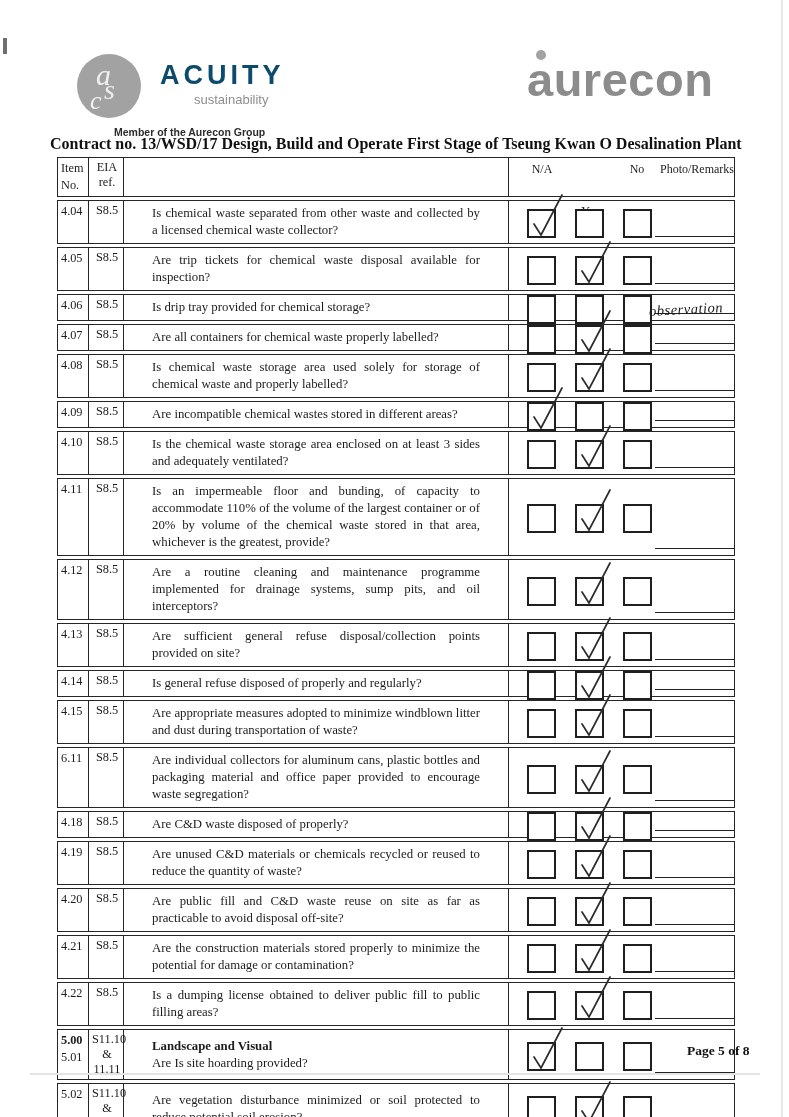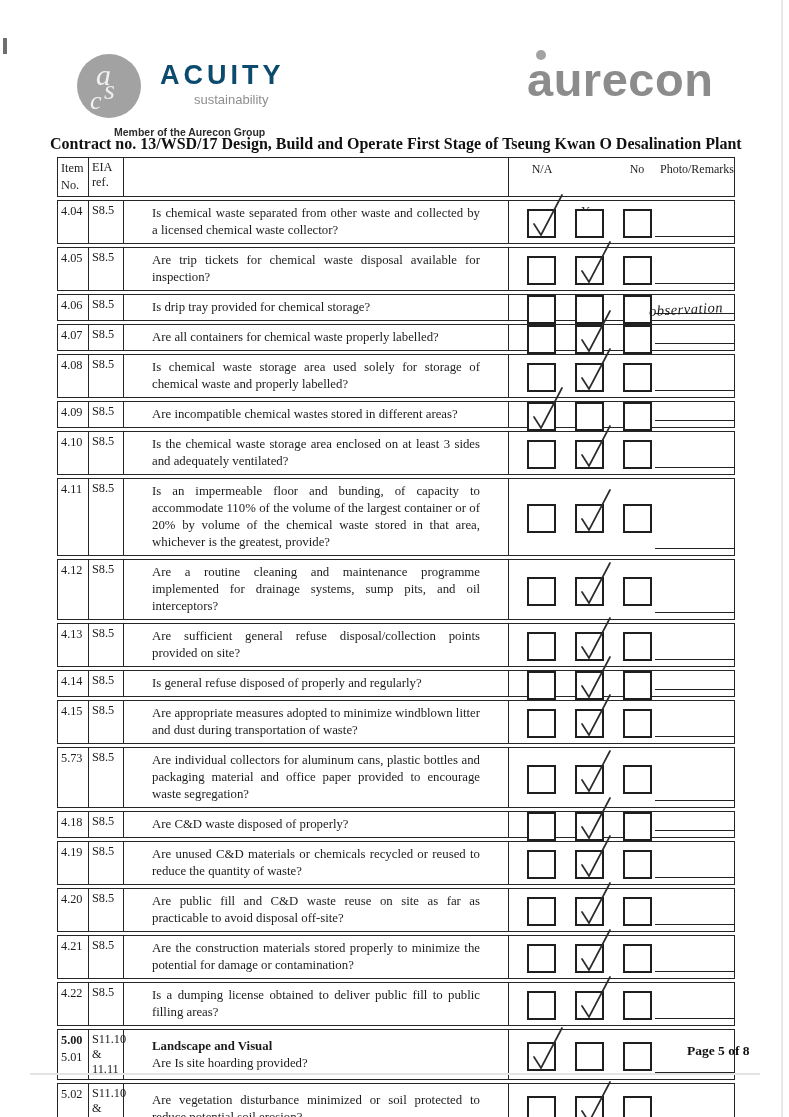--- a/index.html
+++ b/index.html
@@ -42,21 +42,21 @@
   table.checklist {
     position:absolute; top:154px; left:57px; width:678px;
     border-collapse:separate; border-spacing:0 3px; table-layout:fixed;
   }
   td { border-top:1.5px solid #262626; border-bottom:1.5px solid #262626;
        border-left:1.5px solid #262626; box-sizing:border-box; }
   td.c-checks { border-right:1.5px solid #262626; }
   td.c-item { width:31px; font-size:12.3px; padding:2px 1px 2px 3px;
               vertical-align:top; line-height:17px; }
   td.c-eia  { width:35px; font-size:12.3px; padding:2px 1px 2px 3px;
-              vertical-align:top; line-height:15px; }
+              vertical-align:top; line-height:15px;text-align:center; }
   td.c-q    { width:385px; font-size:12.8px; padding:4px 28px;
               vertical-align:middle; line-height:17px; text-align:justify; }
   td.c-checks { width:227px; position:relative; vertical-align:middle; }
   .section-title { font-weight:bold; }
   tr.head td { height:36px; vertical-align:top; font-size:12.3px; }
   tr.head td.c-q, tr.head td.c-checks { }
   .hl { position:absolute; top:4px; transform:translateX(-50%);
         font-size:12px; white-space:nowrap; }
   .hl-na { left:33px; } .hl-yes { left:81px;margin-top:42px; } .hl-no { left:128px; }
   .hl-photo { left:188px; }
@@ -464,21 +464,21 @@
       <span class="cb cb-no">
         
       </span>
       <span class="remark-line">
         <span class="remark-text"></span>
       </span>
     </td>
   </tr>
         <tr>
     <td class="c-item">
-            <div>5.73</div>
+            <div>6.11</div>
           </td>
     <td class="c-eia">
             <div>S8.5</div>
           </td>
     <td class="c-q">
 
       <div class="qtext">Are individual collectors for aluminum cans, plastic bottles and packaging material and office paper provided to encourage waste segregation?</div>
     </td>
     <td class="c-checks">
       <span class="cb cb-na">

